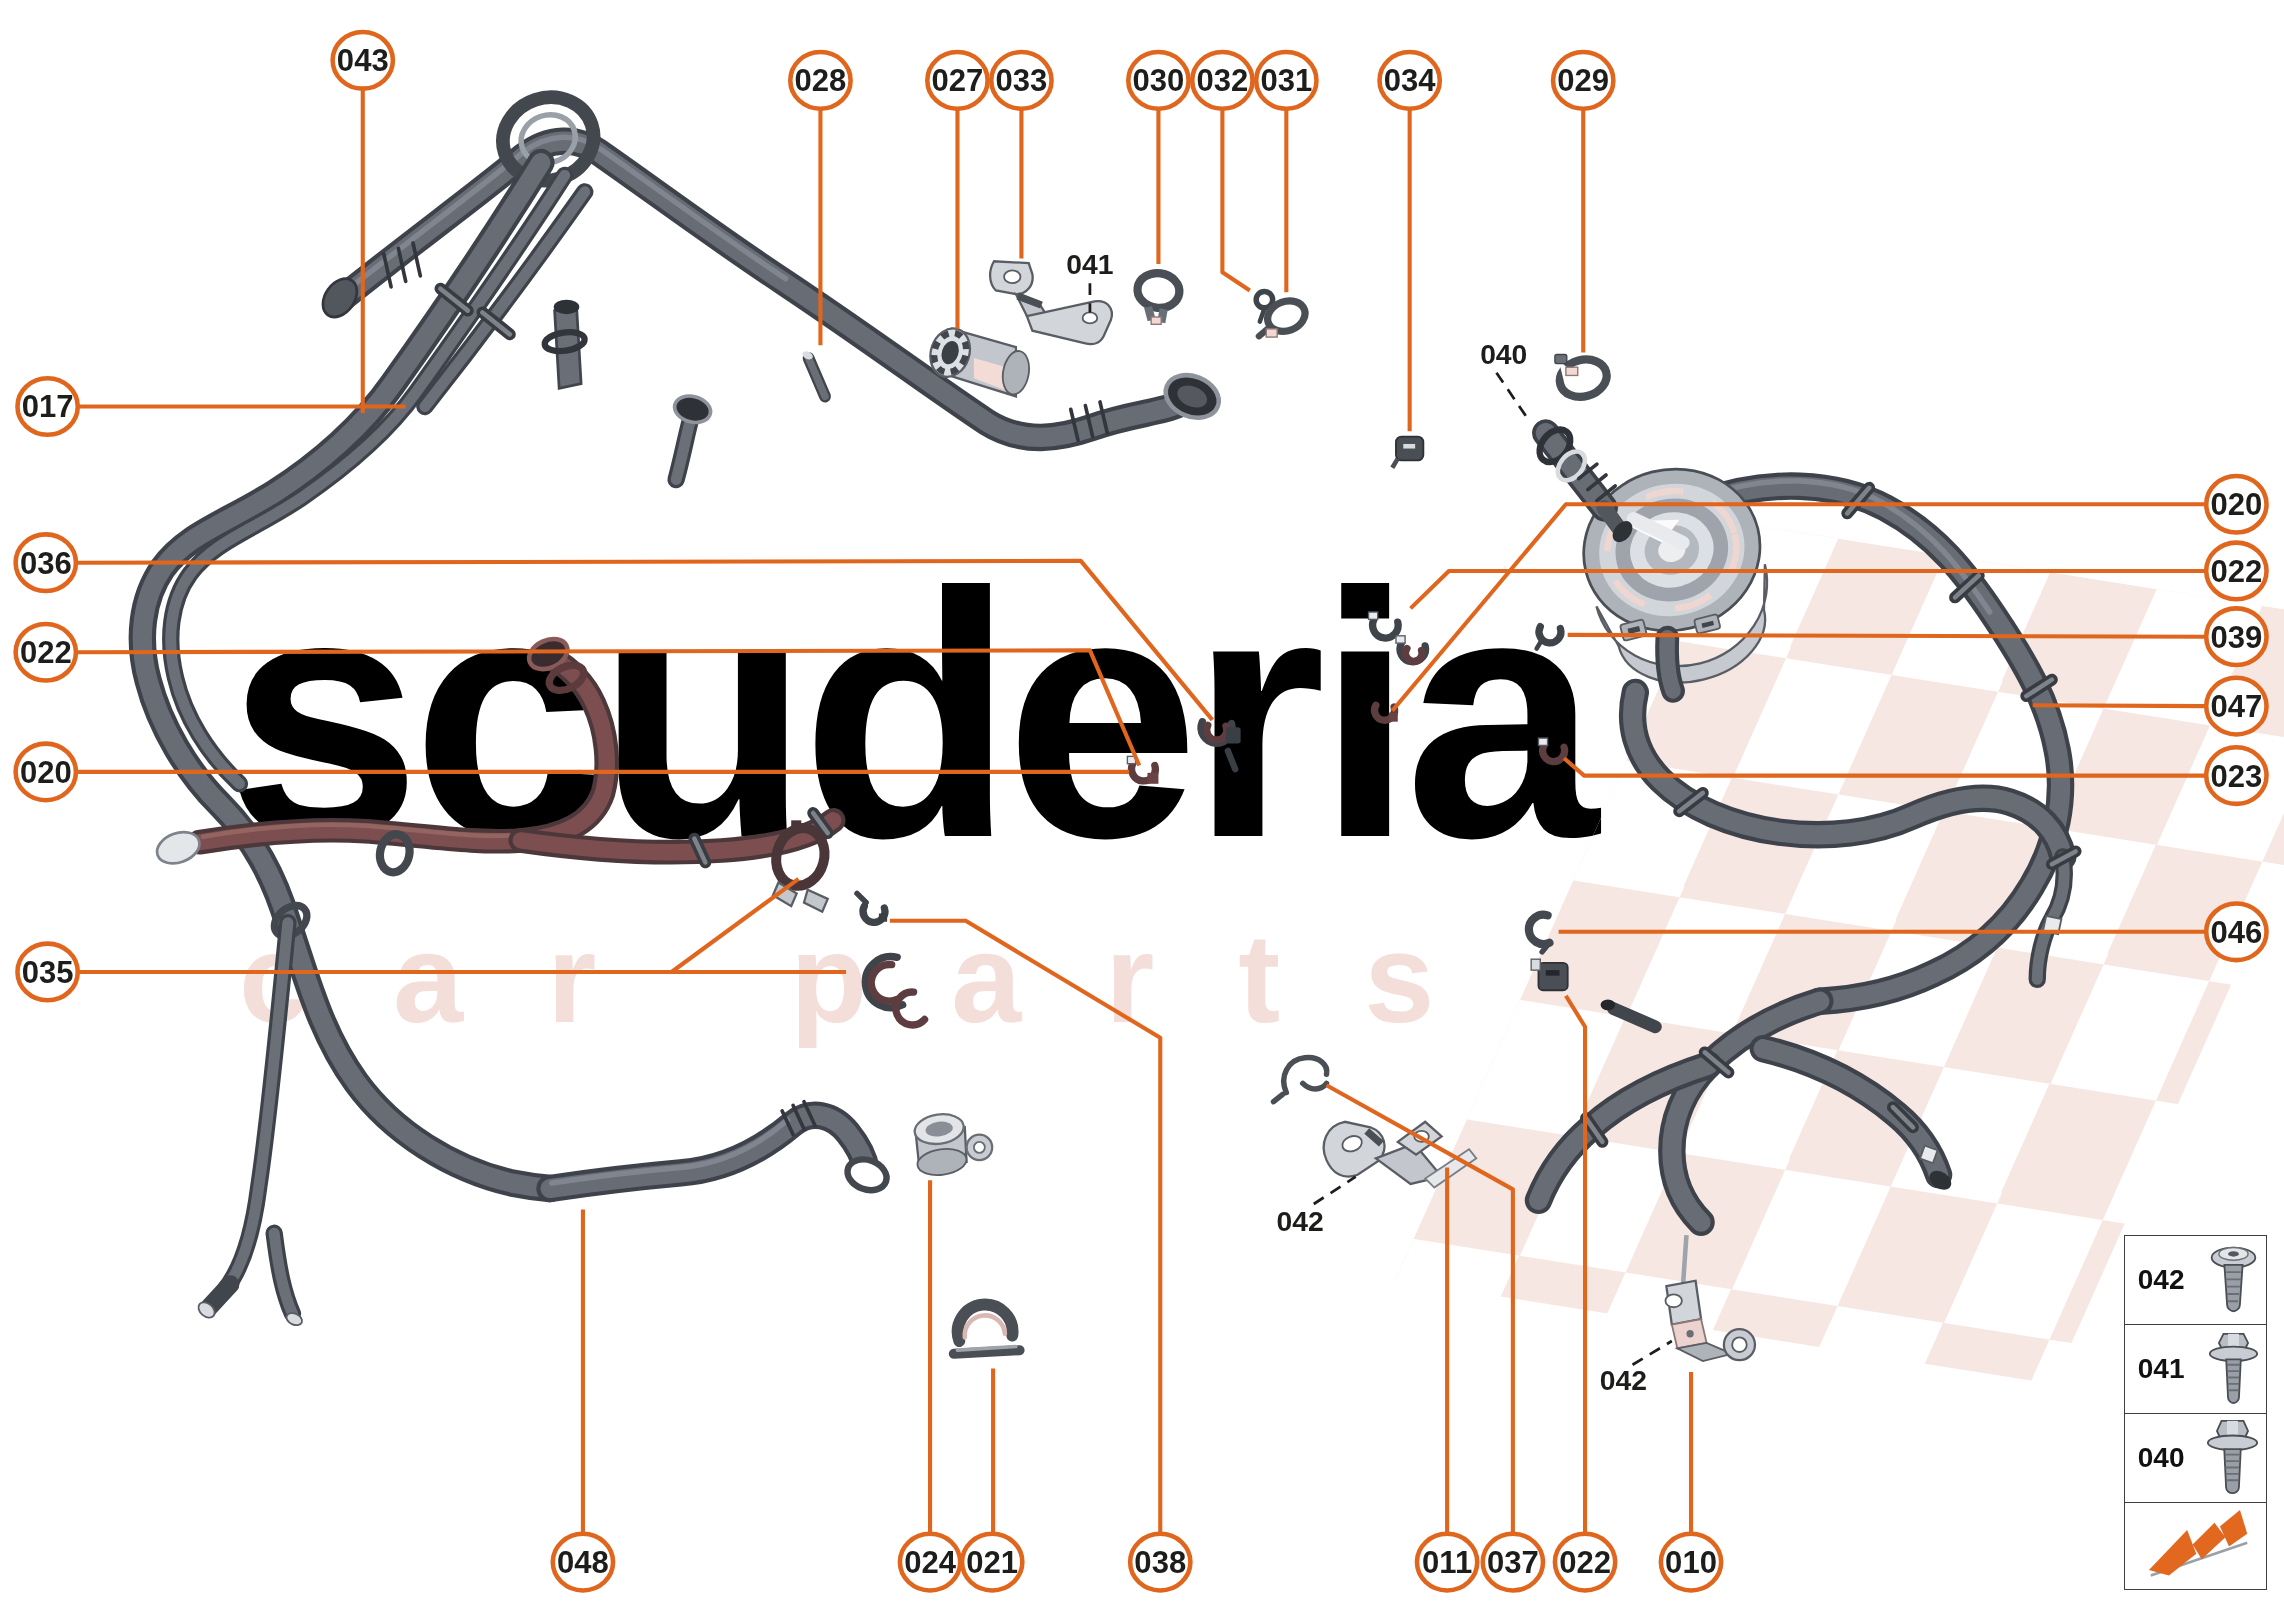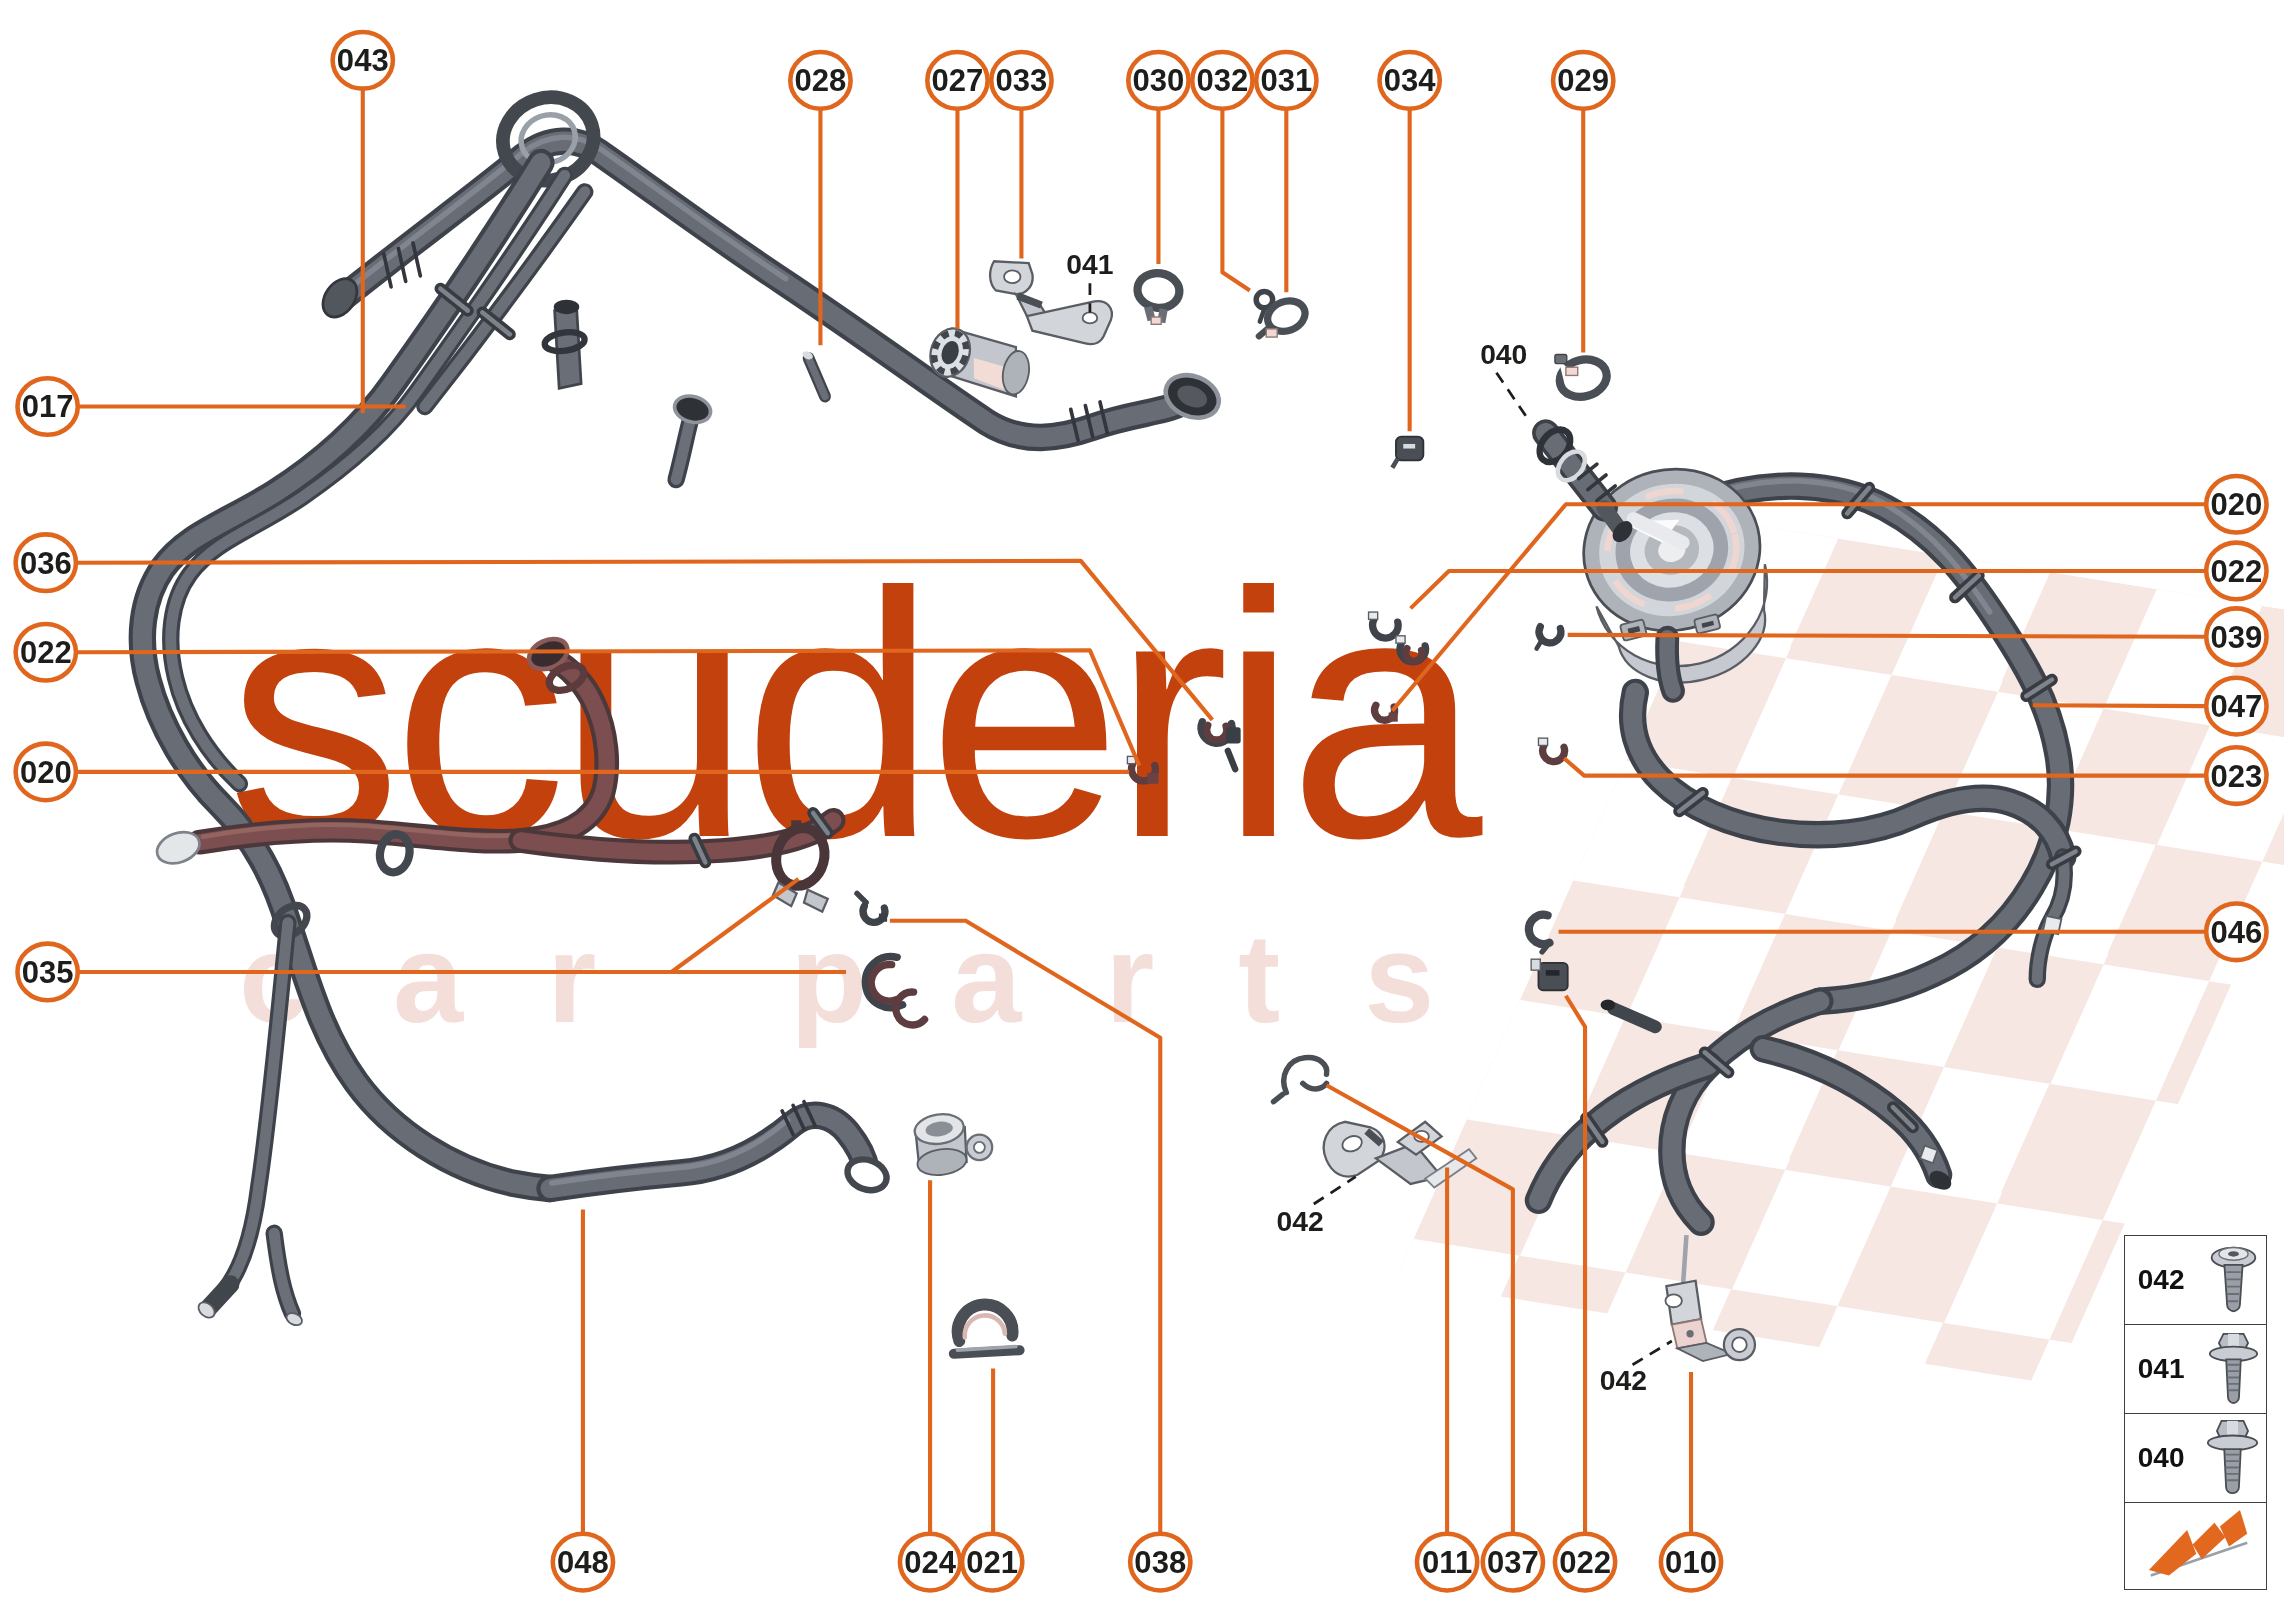--- a/index.html
+++ b/index.html
@@ -1,20 +1,20 @@
 <!DOCTYPE html>
 <html style="font-size:14.6px"><head>
 <meta charset="utf-8">
 <style>
   html,body{margin:0;padding:0;background:#ffffff;}
   #stage{position:relative;width:2284px;height:1616px;overflow:hidden;background:#fff;
          font-family:"Liberation Sans",sans-serif;}
   
   #wm-main{position:absolute;left:227px;top:541px;font-size:349px;line-height:1;
-           font-weight:normal;letter-spacing:-9.1px;color:#c2410c;white-space:nowrap;}
+           font-weight:bold;letter-spacing:-9.1px;color:#000000;white-space:nowrap;}
   #wm-sub{position:absolute;left:239px;top:916px;font-size:126px;line-height:1;
           font-weight:bold;color:#f4ded9;white-space:nowrap;}
   #wm-sub .wm-word{letter-spacing:84px;}
   #wm-sub .gap{display:inline-block;width:110px;}
   #checker{position:absolute;left:1564px;top:574px;width:658px;height:758px;
            background-image:repeating-conic-gradient(#f6e7e3 0% 25%, rgba(255,255,255,0) 0% 50%);
            background-size:212px 239px;transform:skew(-24deg,9deg);transform-origin:center;}
   
   .lead{stroke:#e0661e;stroke-width:4.5;fill:none;stroke-linejoin:round;}
   .dash{stroke:#1d1d1b;stroke-width:3;fill:none;stroke-dasharray:13 9;}

